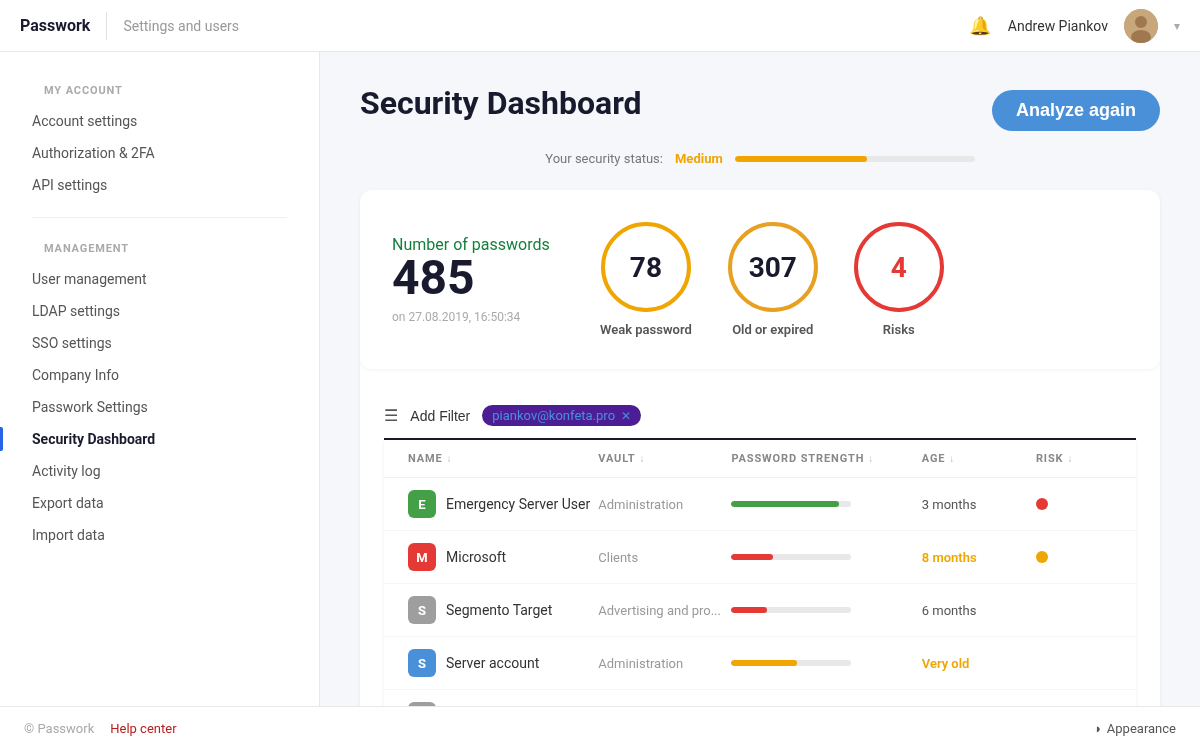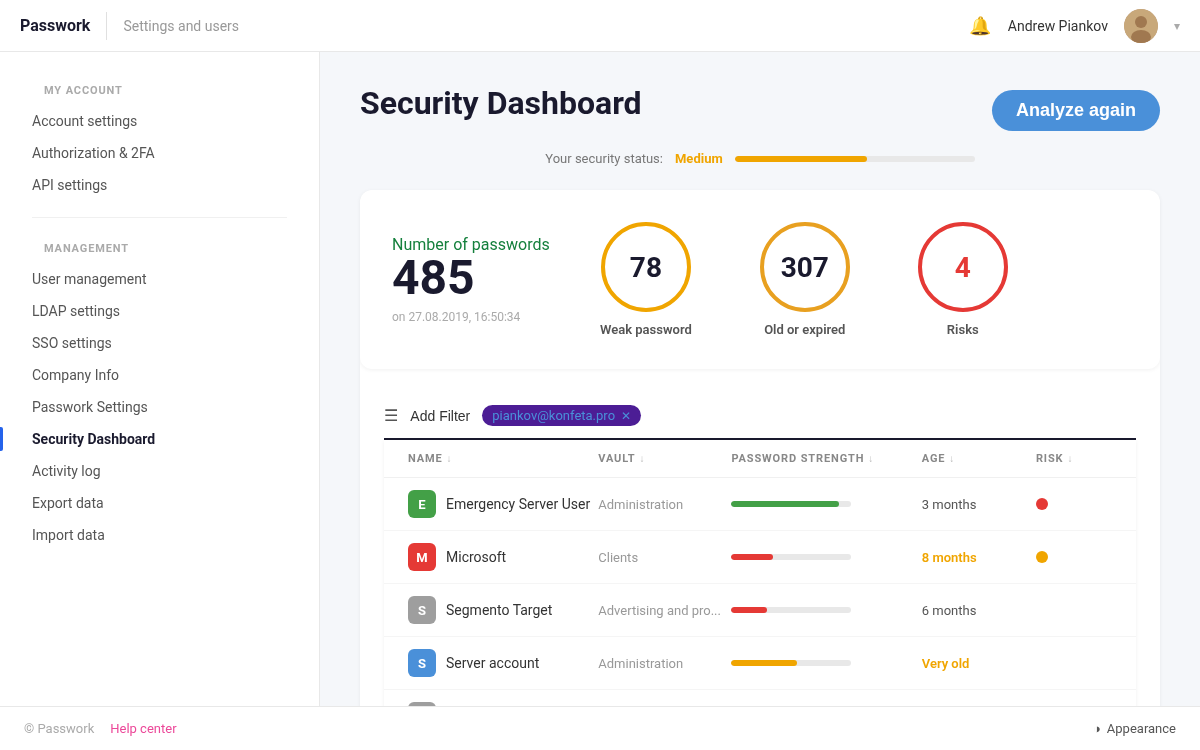--- a/index.html
+++ b/index.html
@@ -104,21 +104,21 @@
       display: flex;
       align-items: center;
       gap: 48px;
       margin-bottom: 24px;
       box-shadow: 0 1px 4px rgba(0,0,0,0.06);
     }
     .stats-count-section { min-width: 160px; }
     .stats-count-label { font-size: 16px; color: #15803d; }
     .stats-count-number { font-size: 48px; font-weight: 700; color: #1a1a2e; line-height: 1; }
     .stats-count-date { font-size: 12px; color: #aaa; margin-top: 8px; }
-    .stats-circles { display: flex; gap: 68px; }
+    .stats-circles { display: flex; gap: 36px; }
     .stat-circle-item { display: flex; flex-direction: column; align-items: center; gap: 10px; }
     .stat-circle {
       width: 90px; height: 90px;
       border-radius: 50%;
       display: flex; align-items: center; justify-content: center;
       font-size: 28px; font-weight: 700;
       border-width: 4px; border-style: solid;
     }
     .stat-circle.yellow { border-color: #f0a500; color: #1a1a2e; }
     .stat-circle.orange { border-color: #e8a020; color: #1a1a2e; }
@@ -193,21 +193,21 @@
       position: fixed; bottom: 0; left: 0; right: 0;
       height: 44px;
       background: #fff;
       border-top: 1px solid #e8e8e8;
       display: flex;
       align-items: center;
       padding: 0 24px;
       font-size: 13px;
     }
     .footer-logo { color: #aaa; }
-    .footer-help { color: #ec4899; cursor: pointer; margin-left: 16px; }
+    .footer-help { color: #b91c1c; cursor: pointer; margin-left: 16px; }
     .footer-appearance { margin-left: auto; display: flex; align-items: center; gap: 6px; cursor: pointer; color: #555; }
   </style>
 </head>
 <body>
 
 <nav class="topnav">
   <span class="topnav-logo">Passwork</span>
   <div class="topnav-divider"></div>
   <span class="topnav-subtitle">Settings and users</span>
   <div class="topnav-right">

